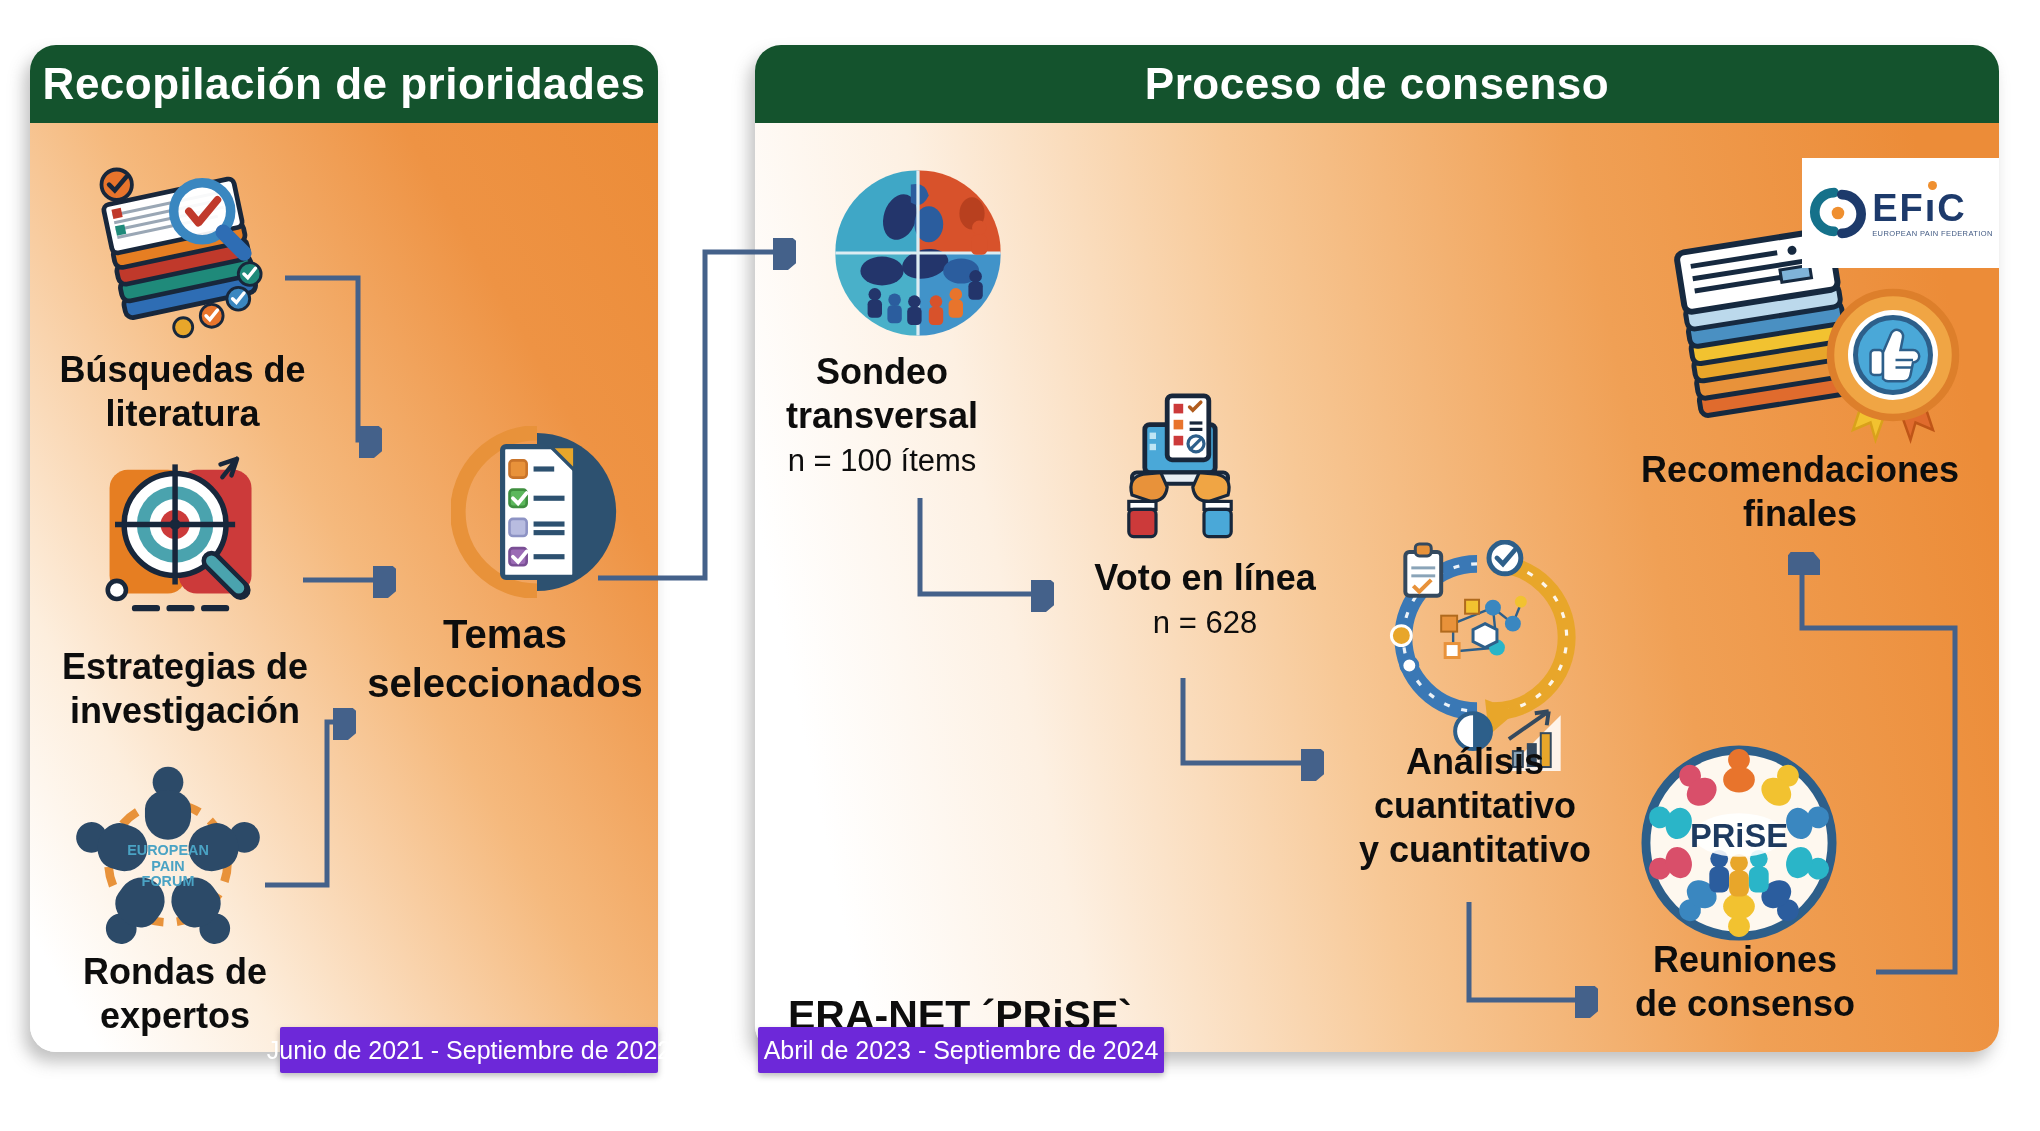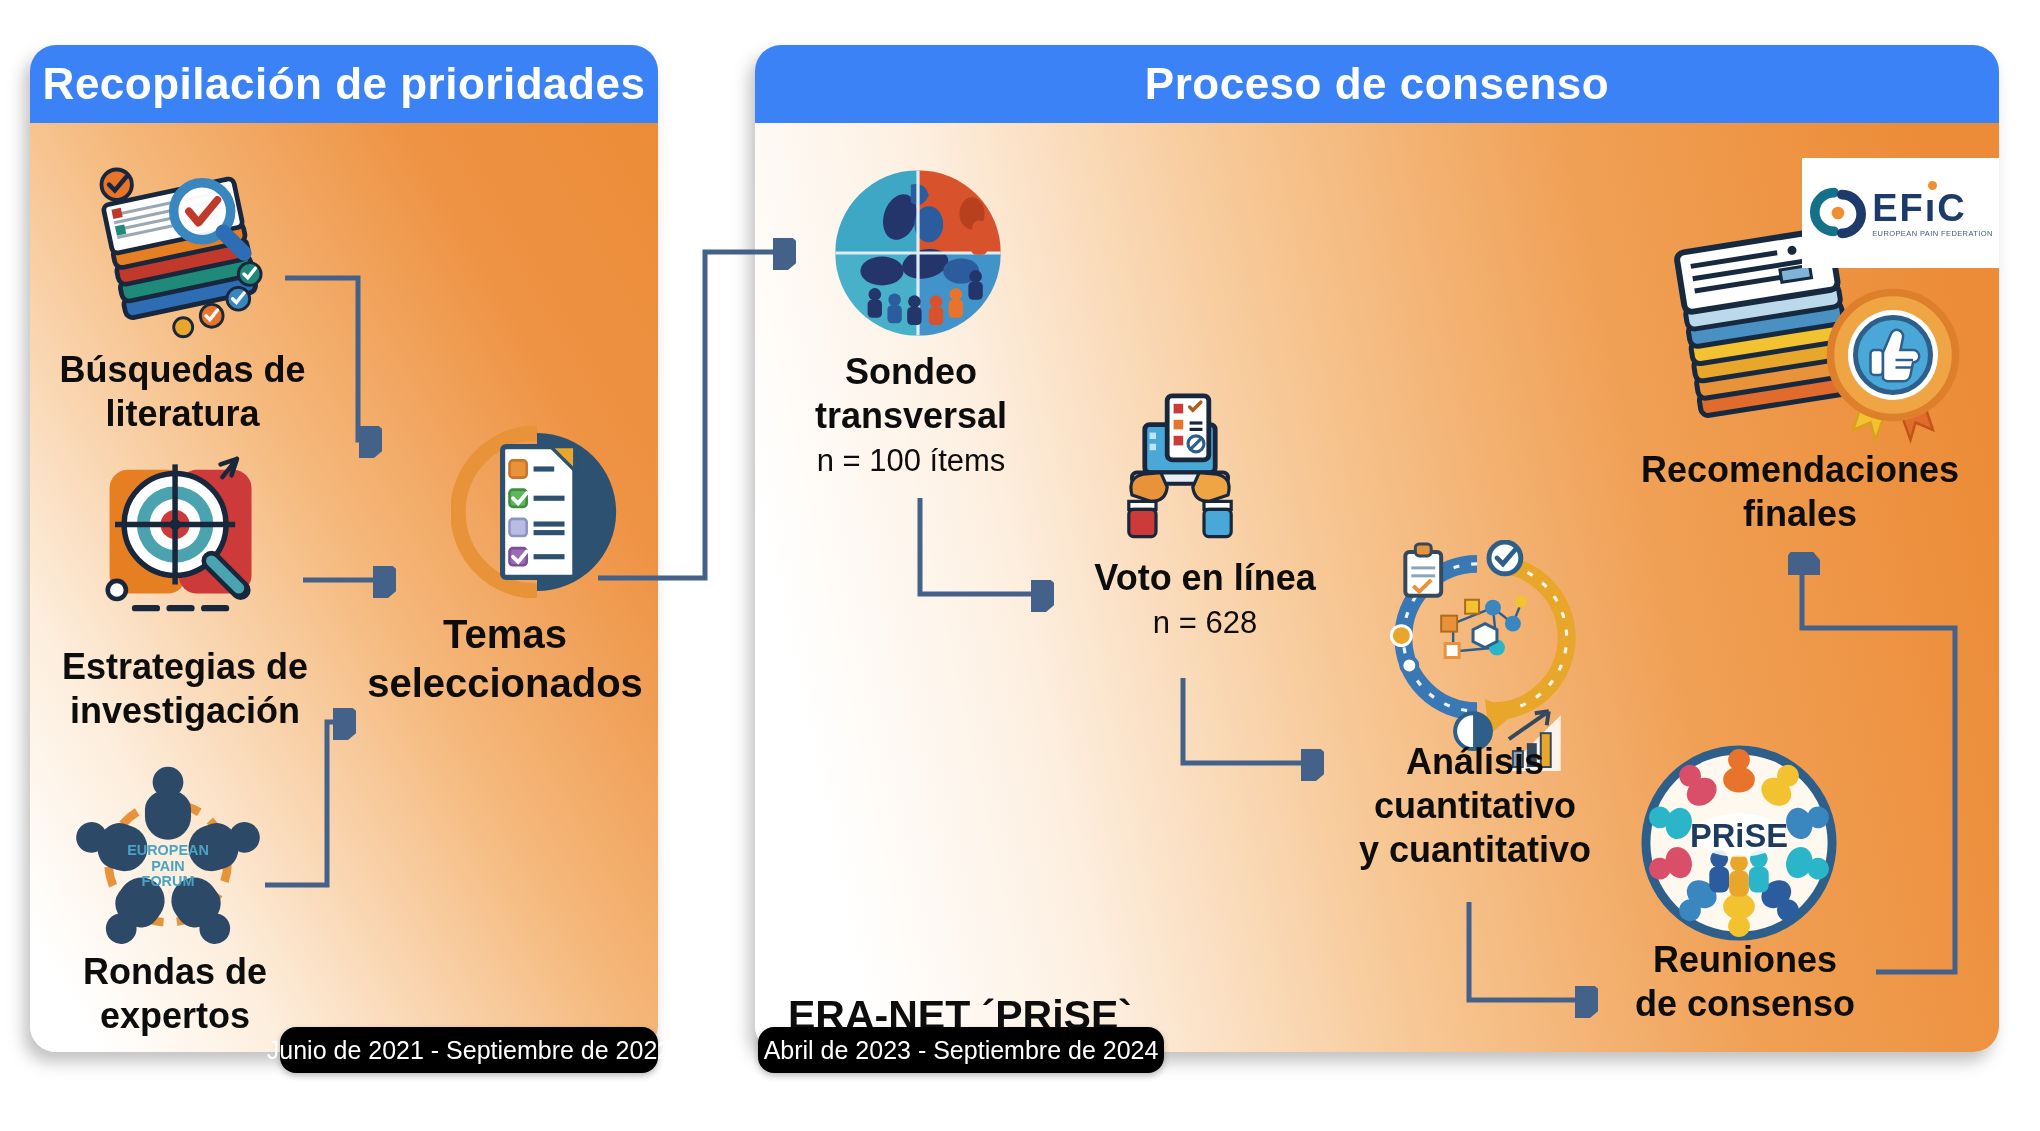--- a/index.html
+++ b/index.html
@@ -1,30 +1,30 @@
 <!DOCTYPE html>
 <html><head>
 <meta charset="utf-8">
 <style>
   html,body{margin:0;padding:0;background:#ffffff;}
   #stage{position:relative;width:2040px;height:1131px;overflow:hidden;background:#ffffff;
          font-family:"Liberation Sans",sans-serif;}
   .panel{position:absolute;top:45px;height:1007px;border-radius:26px;
          box-shadow:-6px 10px 16px rgba(120,120,120,.45);}
-  .panel-header{position:absolute;left:0;top:0;width:100%;height:78px;background:#3b82f6;
+  .panel-header{position:absolute;left:0;top:0;width:100%;height:78px;background:#14532d;
          border-radius:26px 26px 0 0;display:flex;align-items:center;justify-content:center;}
   .panel-title{color:#ffffff;font-size:44px;font-weight:bold;letter-spacing:.5px;}
   .panel-body{position:absolute;left:0;top:78px;width:100%;height:929px;border-radius:0 0 26px 26px;}
   #left-body{background:linear-gradient(60deg,#ffffff 6%,#fdeedd 22%,#f5b97d 52%,#ee9344 78%,#ec8c38 100%);}
   #right-body{background:linear-gradient(78deg,#ffffff 8%,#fdf0e2 24%,#f7c896 46%,#f0a055 70%,#ec8c38 94%);}
   .node-label{position:absolute;text-align:center;color:#0d0d0d;font-weight:bold;
               font-size:36px;line-height:1.22;z-index:5;}
   .node-sub{font-weight:normal;font-size:31px;margin-top:4px;}
   .org-label{position:absolute;font-weight:bold;z-index:5;}
-  .date-badge{position:absolute;height:46px;background:#000000;border-radius:16px;z-index:6;
+  .date-badge{position:absolute;height:46px;background:#6d28d9;border-radius:2px;z-index:6;
               display:flex;align-items:center;justify-content:center;color:#ffffff;font-size:25px;
               white-space:nowrap;box-shadow:0 3px 6px rgba(0,0,0,.25);padding:0 10px;}
   .icon{position:absolute;z-index:4;}
   .icon svg{display:block;width:100%;height:100%;}
   #connectors{position:absolute;left:0;top:0;z-index:3;}
   #connectors path{stroke:#44618a;stroke-width:5;fill:none;}
   #efic-box{position:absolute;left:1802px;top:158px;width:197px;height:110px;background:#ffffff;
             z-index:7;display:flex;align-items:center;justify-content:center;gap:6px;}
   #efic-swirl{width:58px;height:58px;}
   #efic-text{display:flex;flex-direction:column;align-items:flex-start;line-height:1;}
@@ -236,21 +236,21 @@
               <rect x="-4" y="-2" width="8" height="10" rx="2.5" fill="#23356b"></rect>
             </g>
           <g transform="translate(84,42)">
               <circle cx="0" cy="-6" r="4" fill="#d8522b"></circle>
               <rect x="-4.5" y="-2" width="9" height="11" rx="3" fill="#d8522b"></rect>
             </g>
         </g>
       </g>
     </svg>
   </div>
-  <div class="node-label" style="left:761px;top:350px;width:300px;">
+  <div class="node-label" style="left:732px;top:350px;width:300px;">
     <div>Sondeo</div>
     <div>transversal</div>
     <div class="node-sub">n = 100 ítems</div>
   </div>
 
   <div class="icon" style="left:1100px;top:368px;width:160px;height:190px;">
     <svg viewBox="0 0 100 100">
       <rect x="28" y="26" width="44" height="30" rx="3" fill="#4aa8d8" stroke="#18273b" stroke-width="3"></rect>
       <rect x="31" y="31" width="4" height="4" fill="#bfe5f4"></rect>
       <rect x="31" y="38" width="4" height="4" fill="#bfe5f4"></rect>

